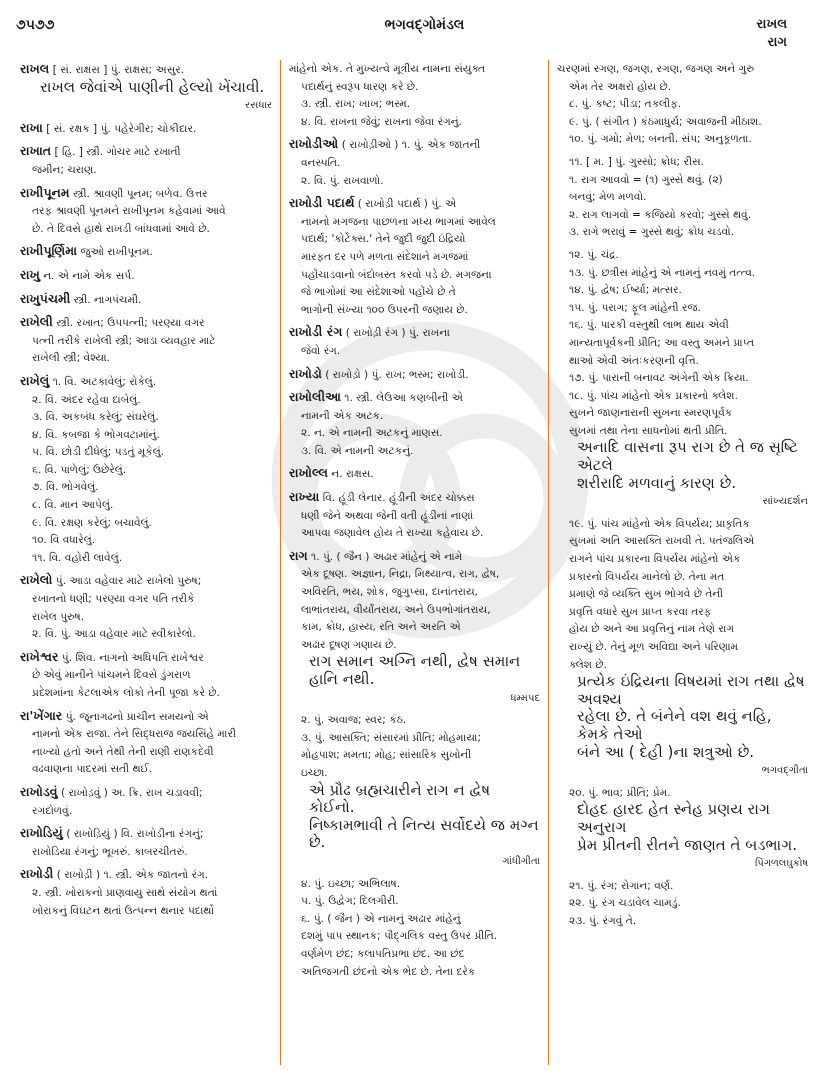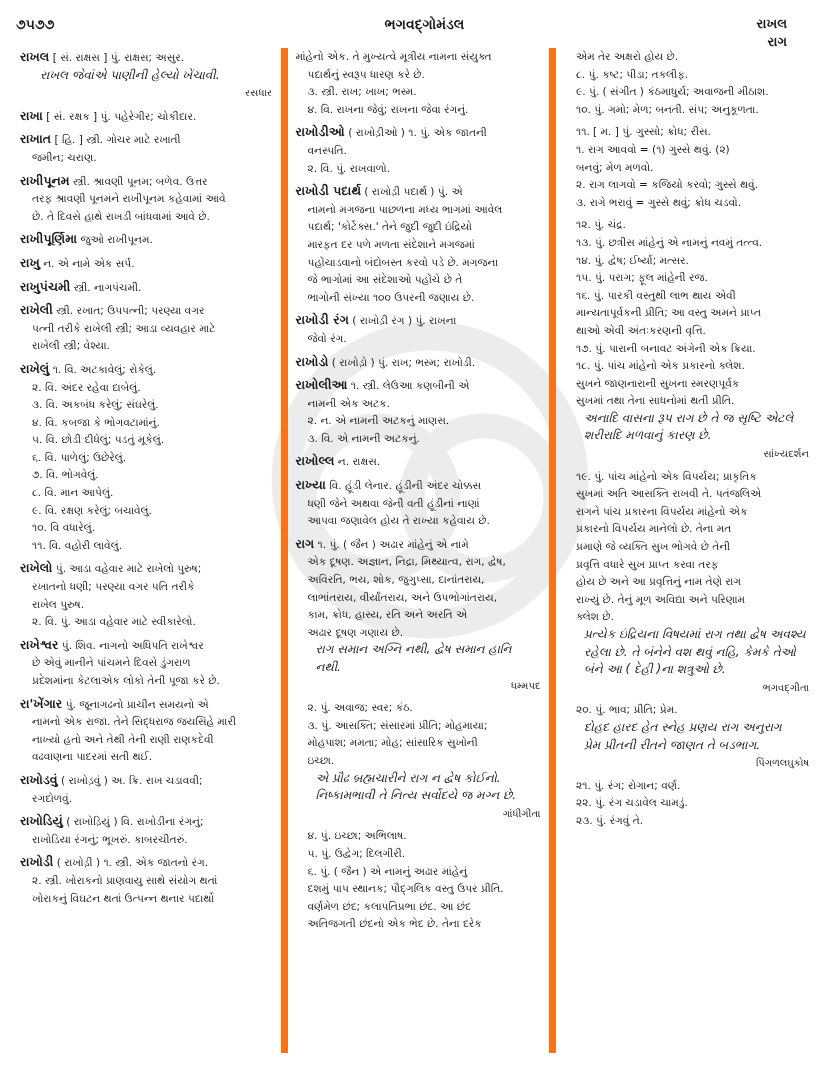--- a/index.html
+++ b/index.html
@@ -5,28 +5,28 @@
   html, body { margin:0; padding:0; background:#ffffff; }
   body { width:825px; height:1071px; overflow:hidden; position:relative;
          font-family:"DejaVu Sans", sans-serif; color:#1a1a1a; }
   .watermark { position:absolute; left:250px; top:300px; width:360px; height:360px;
                pointer-events:none; opacity:0.07; }
   .header { position:absolute; top:10px; left:0; width:805px; height:44px; }
   .hdr-page { position:absolute; left:16px; top:6px; font-size:14px; font-weight:bold; }
   .hdr-title { position:absolute; left:12px; width:825px; text-align:center; top:6px; font-size:14px; font-weight:bold; }
   .hdr-guide1 { position:absolute; right:18px; top:6px; font-size:13px; font-weight:bold; }
   .hdr-guide2 { position:absolute; right:18px; top:24px; font-size:13px; font-weight:bold; }
-  .cols { position:absolute; top:48px; left:12px; width:805px; height:1005px; display:flex;justify-content:space-between; }
+  .cols { position:absolute; top:60px; left:12px; width:805px; height:1005px; display:flex; }
   .col { width:268px; padding:0 8px; box-sizing:border-box; font-size:10.6px; line-height:17.6px; }
-  .col + .col { border-left:7px solid #f97316; }
+  .col + .col { border-left:1px solid #f97316; }
   .entry { margin:0 0 5px 0; }
   .hw { font-weight:bold; font-size:12.5px; }
   .line { display:block; }
   .indent { padding-left:12px; }
-  .quote { padding-left:20px; font-size:12px;font-style:italic; }
+  .quote { padding-left:20px; font-size:15px; }
   .src { text-align:right; font-size:10px; display:block; }
 </style>
 </head>
 <body>
 
 <svg class="watermark" viewBox="0 0 100 100">
   <circle cx="50" cy="50" r="40" fill="none" stroke="#000" stroke-width="8"></circle>
   <circle cx="35" cy="55" r="20" fill="none" stroke="#000" stroke-width="7"></circle>
   <circle cx="65" cy="55" r="20" fill="none" stroke="#000" stroke-width="7"></circle>
 </svg>
@@ -180,20 +180,21 @@
         <span class="line indent">૪. પું. ઇચ્છા; અભિલાષ.</span>
         <span class="line indent">૫. પું. ઉદ્વેગ; દિલગીરી.</span>
         <span class="line indent">૬. પું. ( જૈન ) એ નામનું અઢાર માંહેનું</span>
         <span class="line indent">દશમું પાપ સ્થાનક; પૌદ્ગલિક વસ્તુ ઉપર પ્રીતિ.</span>
         <span class="line indent">વર્ણમેળ છંદ; કલાપતિપ્રભા છંદ. આ છંદ</span>
         <span class="line indent">અતિજગતી છંદનો એક ભેદ છે. તેના દરેક</span>
       </div>
     </div>
   <div class="col">
       <div class="entry">
+        <span class="line"><span>ચરણમાં રગણ, જગણ, રગણ, જગણ અને ગુરુ</span></span>
         <span class="line indent"><span>એમ તેર અક્ષરો હોય છે.</span></span>
         <span class="line indent">૮. પું. કષ્ટ; પીડા; તકલીફ.</span>
         <span class="line indent">૯. પું. ( સંગીત ) કંઠમાધુર્ય; અવાજની મીઠાશ.</span>
         <span class="line indent">૧૦. પું. ગમો; મેળ; બનતી. સંપ; અનુકૂળતા.</span>
       </div>
       <div class="entry">
         <span class="line indent">૧૧. [ મ. ] પું. ગુસ્સો; ક્રોધ; રીસ.</span>
         <span class="line indent">૧. રાગ આવવો = (૧) ગુસ્સે થવું. (૨)</span>
         <span class="line indent">બનવું; મેળ મળવો.</span>
         <span class="line indent">૨. રાગ લાગવો = કજિયો કરવો; ગુસ્સે થવું.</span>

